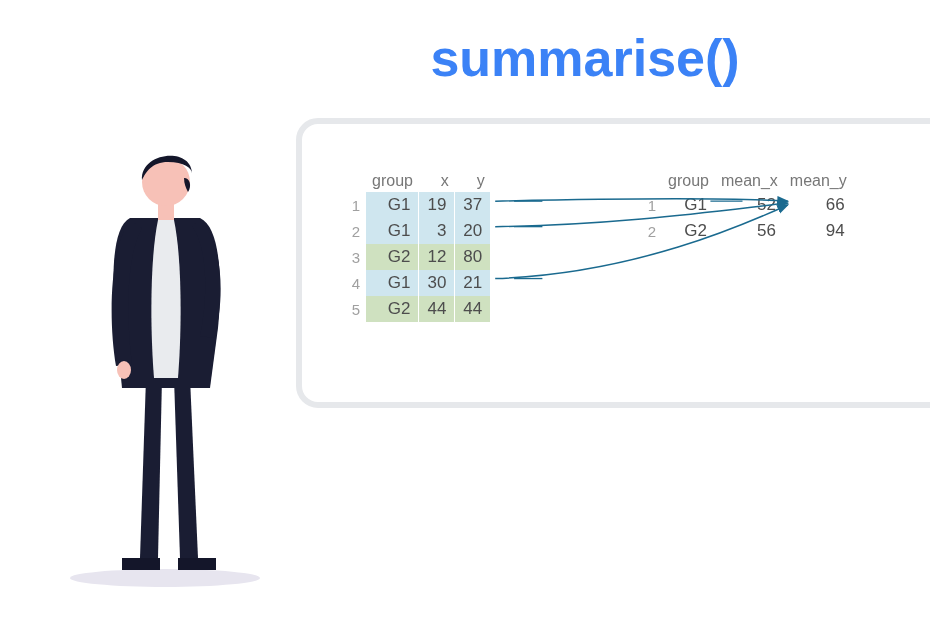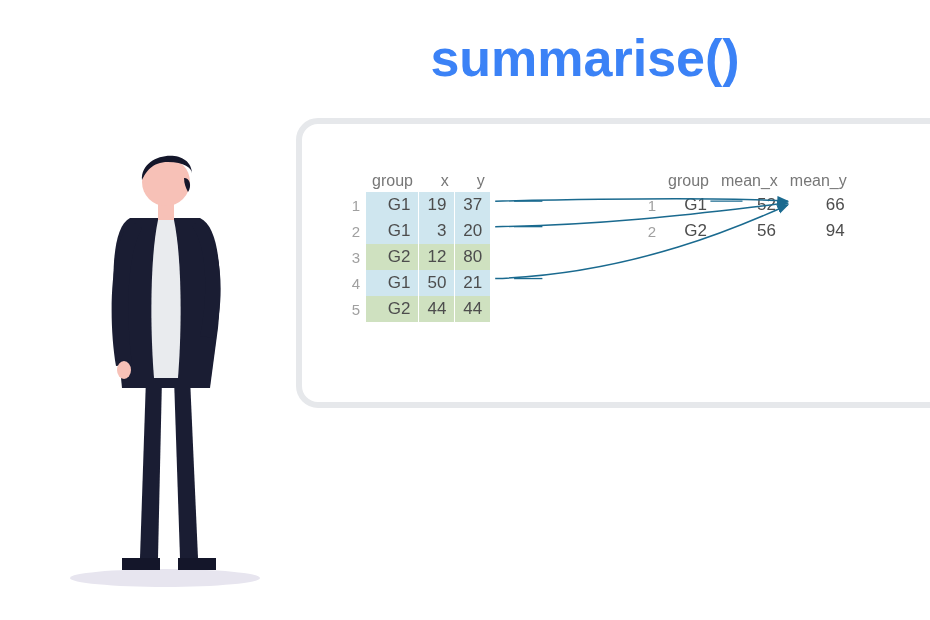--- a/index.html
+++ b/index.html
@@ -118,21 +118,21 @@
       </tr>
       <tr class="g2">
         <td class="rownum">3</td>
         <td class="cell">G2</td>
         <td class="cell">12</td>
         <td class="cell">80</td>
       </tr>
       <tr class="g1">
         <td class="rownum">4</td>
         <td class="cell">G1</td>
-        <td class="cell">50</td>
+        <td class="cell">30</td>
         <td class="cell">21</td>
       </tr>
       <tr class="g2">
         <td class="rownum">5</td>
         <td class="cell">G2</td>
         <td class="cell">44</td>
         <td class="cell">44</td>
       </tr>
     </tbody>
       </table>

